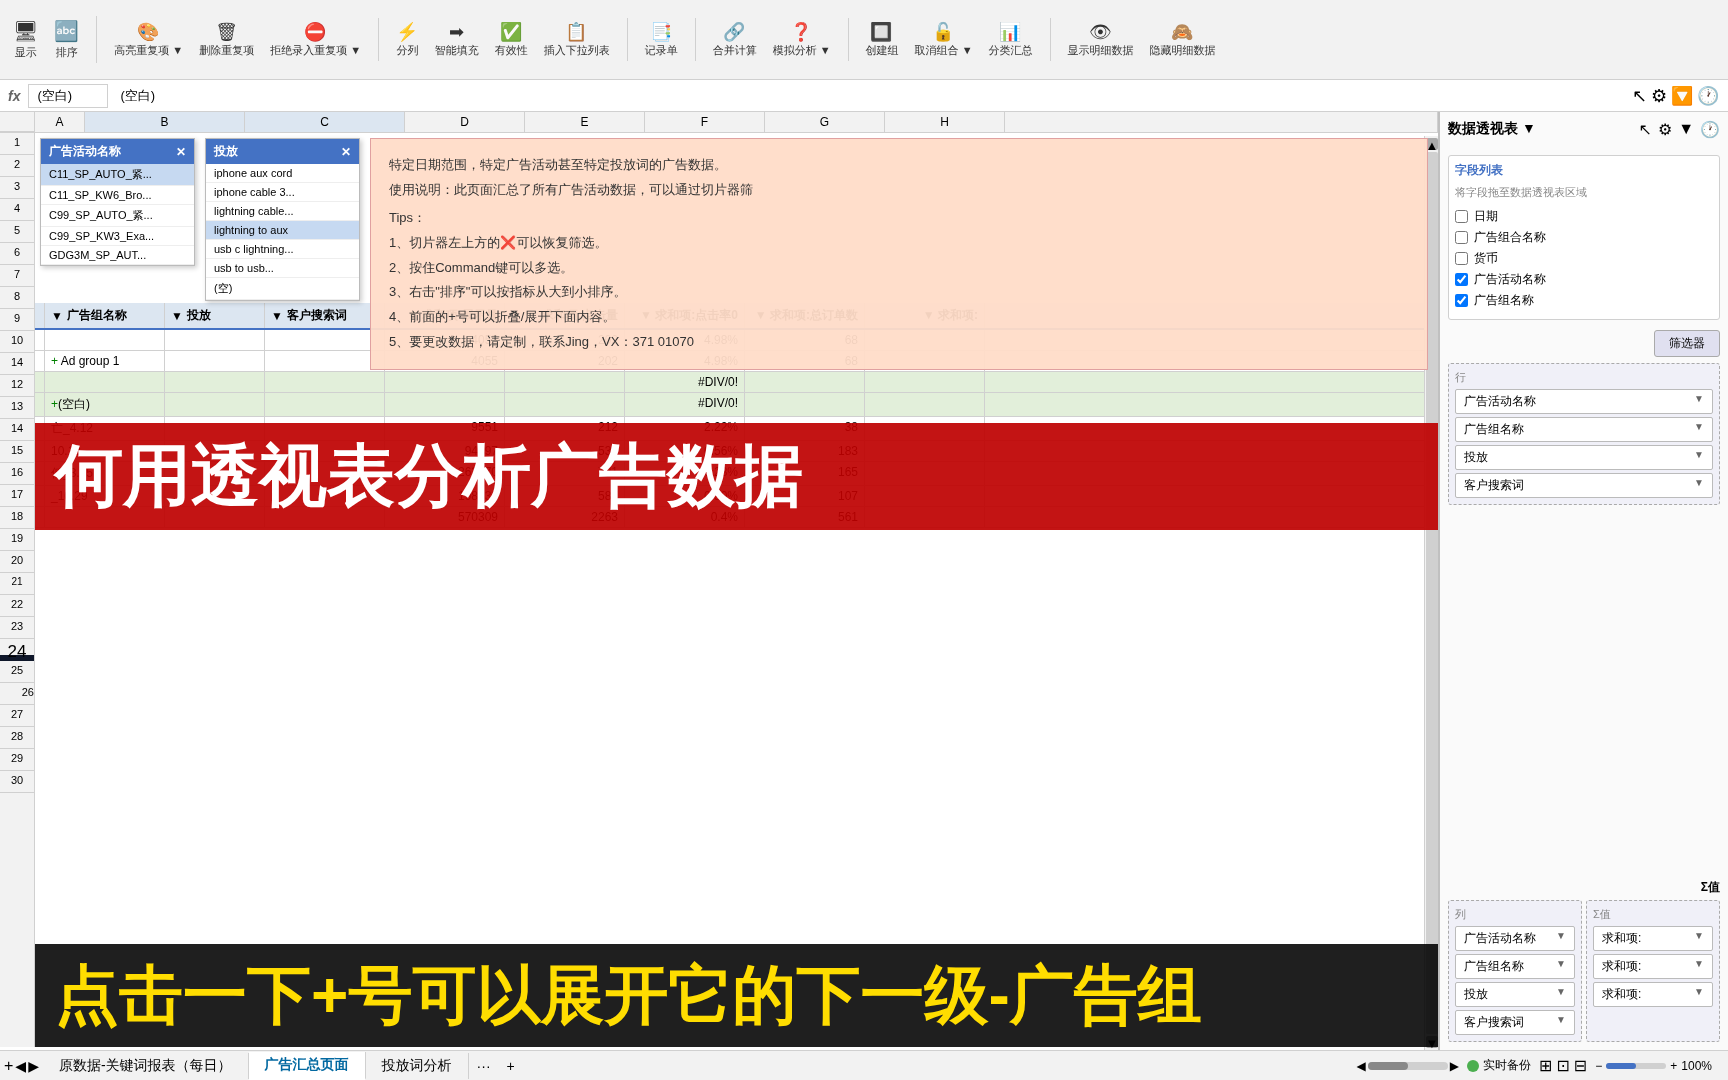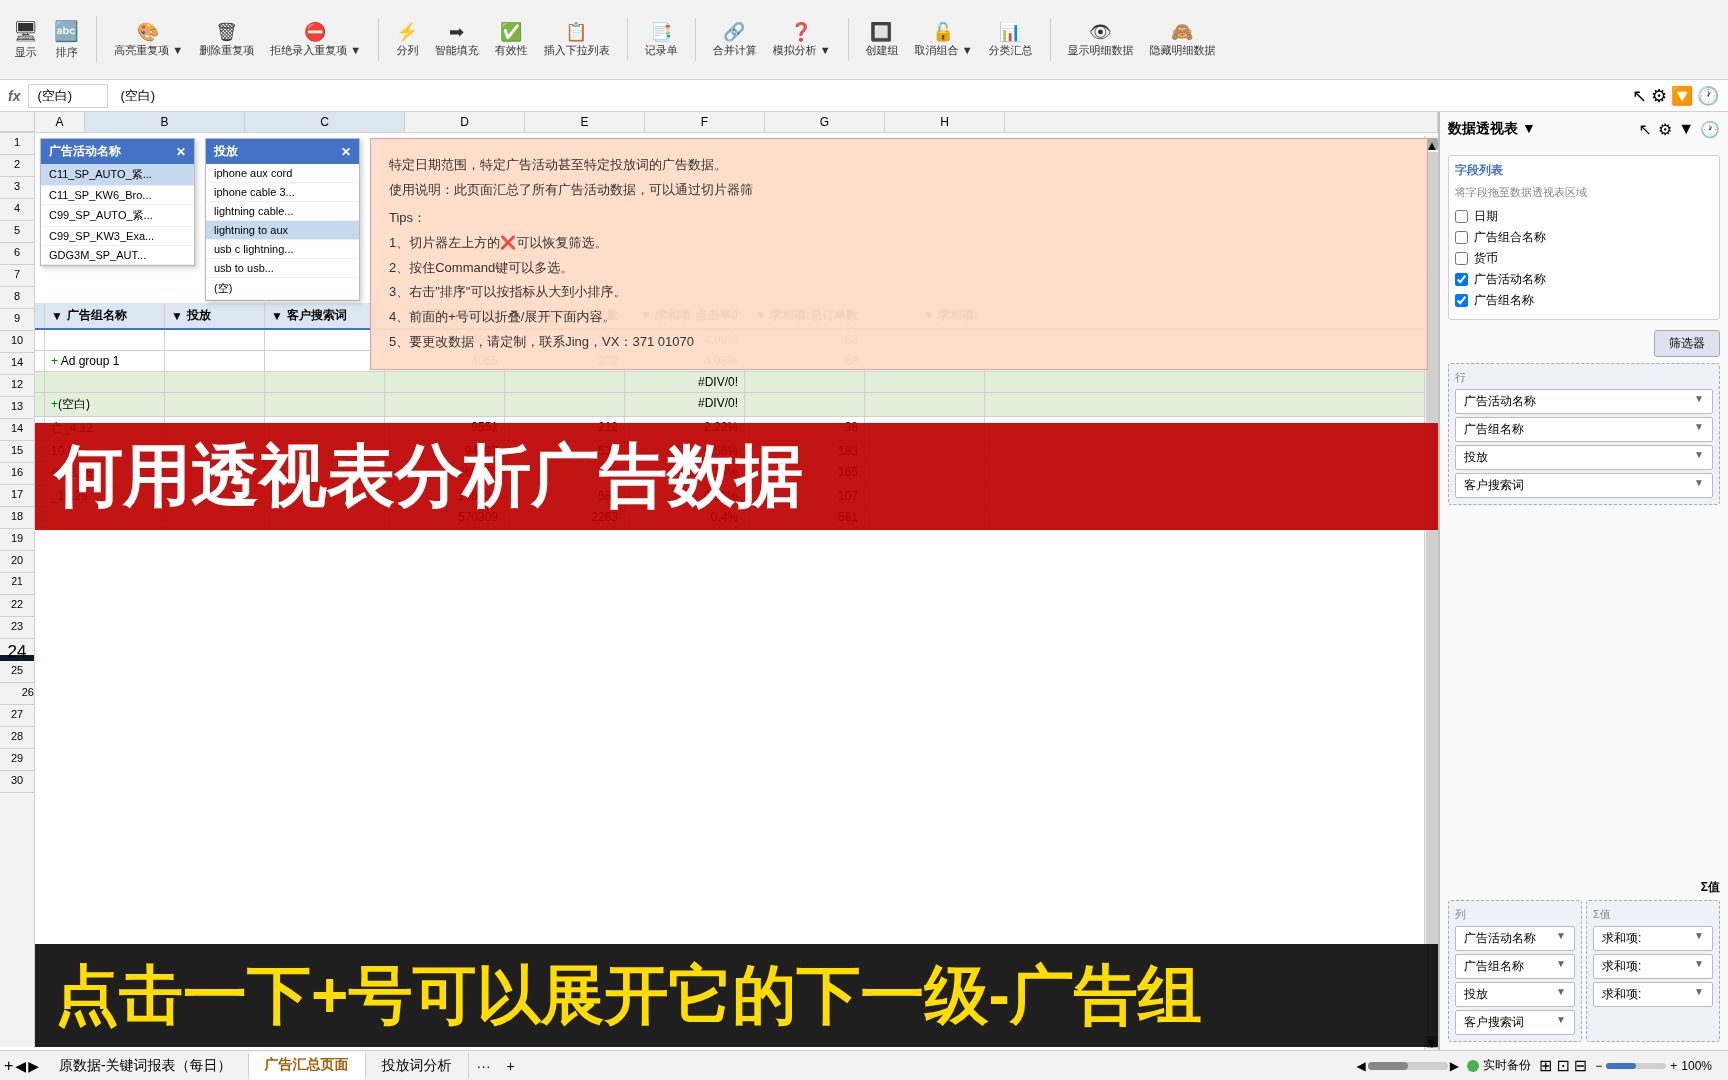--- a/index.html
+++ b/index.html
@@ -11,21 +11,21 @@
     .toolbar-btn { display: flex; flex-direction: column; align-items: center; font-size: 11px; color: #333; cursor: pointer; padding: 3px 5px; border-radius: 3px; }
     .toolbar-btn .icon { font-size: 20px; margin-bottom: 2px; }
 
     
     .formula-bar { display: flex; align-items: center; background: #fff; border-bottom: 1px solid #d0d0d0; padding: 3px 8px; height: 32px; gap: 8px; }
     .formula-bar .cell-ref { border: 1px solid #d0d0d0; padding: 2px 8px; min-width: 80px; font-size: 13px; }
 
     
     .bottom-bar { height: 30px; background: #f2f2f2; border-top: 1px solid #d0d0d0; display: flex; align-items: center; gap: 0; position: relative; }
     .sheet-tab { padding: 4px 16px; font-size: 14px; border-right: 1px solid #d0d0d0; cursor: pointer; white-space: nowrap; }
-    .sheet-tab.active { background: #fff; border-bottom: 2px solid #fff; font-weight: bold; color: #a16207; }
+    .sheet-tab.active { background: #fff; border-bottom: 2px solid #fff; font-weight: bold; color: #0369a1; }
     .bottom-right { margin-left: auto; display: flex; align-items: center; gap: 8px; padding-right: 16px; font-size: 12px; }
     .status-dot { width: 12px; height: 12px; background: #4caf50; border-radius: 50%; display: inline-block; }
 
     
     .slicer-box { position: absolute; background: #fff; border: 1px solid #bbb; box-shadow: 2px 2px 5px rgba(0,0,0,0.2); }
     .slicer-title { background: #4472c4; color: #fff; font-size: 12px; font-weight: bold; padding: 4px 8px; display: flex; justify-content: space-between; align-items: center; }
     .slicer-item { padding: 3px 8px; font-size: 11px; border-bottom: 1px solid #eee; cursor: pointer; }
     .slicer-item.selected { background: #c6d9f1; }
   </style>
 </head>

